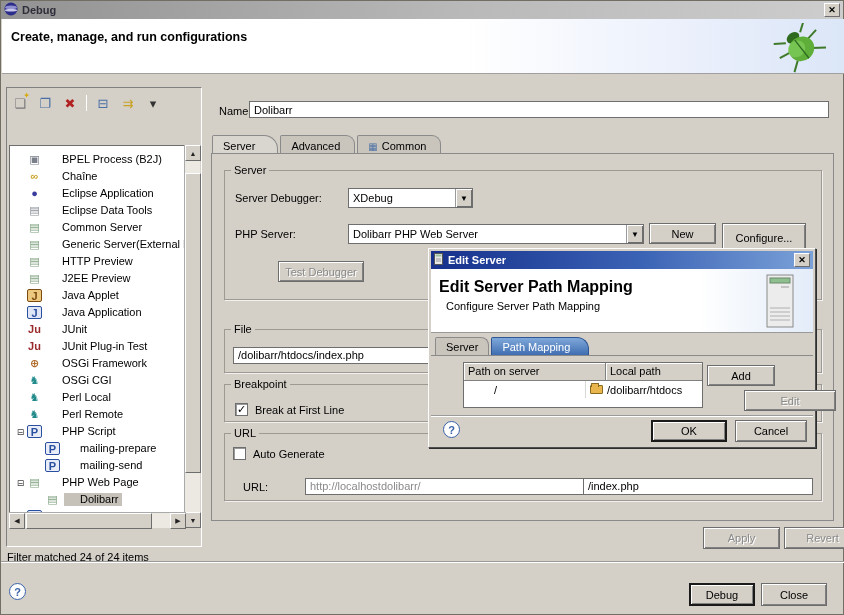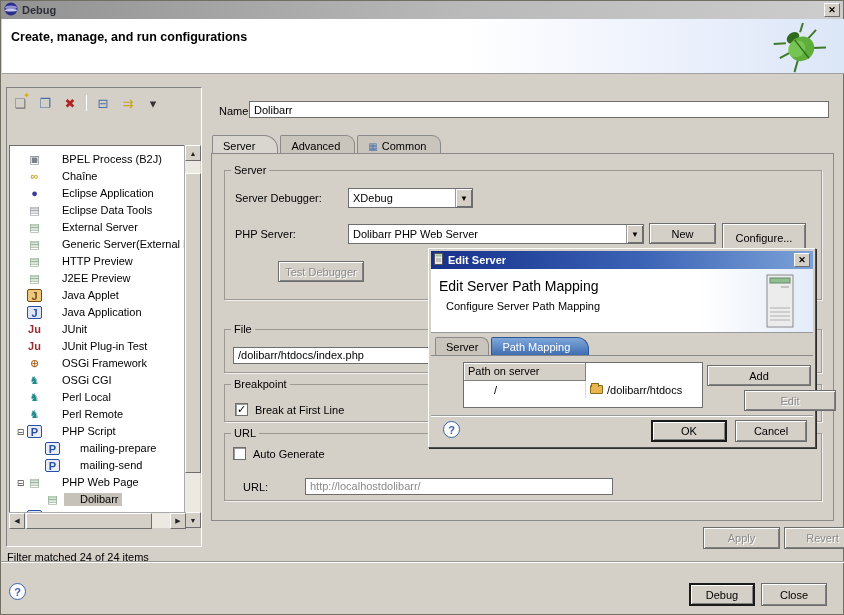--- a/index.html
+++ b/index.html
@@ -111,35 +111,35 @@
     box-shadow:1px 1px 0 #2e2e2e; z-index:50; }
   .dlg-titlebar { position:absolute; left:2px; top:2px; width:382px; height:18px;
     background:linear-gradient(to right,#16308c,#3b63b5 55%,#7ba2d8);
     display:flex; align-items:center; padding:0 3px; }
   .dlg-titlebar .dtitle { color:#fff; font-weight:bold; margin-left:5px; }
   .dlg-close { margin-left:auto; width:16px; height:14px; background:#d4d0c8;
     border:1px solid; border-color:#fff #6d6d6d #6d6d6d #fff; font-size:9px; font-weight:bold;
     text-align:center; line-height:11px; }
   .dlg-header { position:absolute; left:2px; top:20px; width:382px; height:64px;
     background:linear-gradient(to right,#ffffff 70%,#e3ecf9); border-bottom:1px solid #9a9a9a; }
-  .dlg-heading { position:absolute; left:8px; top:9px; font-weight:normal; font-size:14px; }
+  .dlg-heading { position:absolute; left:8px; top:9px; font-weight:bold; font-size:16px; }
   .dlg-subheading { position:absolute; left:15px; top:31px;text-align:right; }
   .tower { position:absolute; right:14px; top:5px; }
   .dlg-tabstrip { position:absolute; left:6px; top:88px; height:18px; display:flex; align-items:flex-end; }
   .dtab { height:18px; padding:1px 10px 0 10px; margin-right:2px; border:1px solid #8a8a8a; border-bottom:none;
     border-radius:2px 8px 0 0; background:#c9c5bd; display:flex; align-items:center; }
   .dtab.active { background:linear-gradient(#7fa8da,#3f6db0); color:#fff; border-color:#2f5592;
     border-radius:2px 12px 0 0; padding-right:18px; }
   .dlg-tabline { position:absolute; left:2px; top:106px; width:382px; height:1px; background:#8a8a8a; }
   .ptable { position:absolute; left:34px; top:113px; width:240px; height:46px;
     background:#fff; border:1px solid #6e6e6e; }
   .ptable .hrow { display:flex; height:18px; }
   .ptable .hcell { background:#d4d0c8; border-right:1px solid #808080; border-bottom:1px solid #808080;
     box-shadow:inset 1px 1px 0 #fff; padding:2px 4px; }
-  .ptable .hc1 { width:122px; } .ptable .hc2 { flex:1; border-right:none; }
+  .ptable .hc1 { width:142px; } .ptable .hc2 { flex:1; border-right:none; }
   .ptable .drow { display:flex; height:17px; align-items:center; }
   .ptable .dc1 { width:122px; padding-left:30px; border-right:1px solid #d8d8d8; height:100%;
     display:flex; align-items:center; }
   .ptable .dc2 { flex:1; padding-left:4px; display:flex; align-items:center; gap:4px; }
   .folder { width:13px; height:9px; background:#e8b64c; border:1px solid #8a6a1e; border-radius:1px;
     position:relative; flex:0 0 13px; }
   .folder::before { content:""; position:absolute; left:0; top:-3px; width:6px; height:3px;
     background:#e8b64c; border:1px solid #8a6a1e; border-bottom:none; border-radius:1px 1px 0 0; }
   .dlg-bottom { position:absolute; left:2px; top:166px; width:382px; height:31px; background:#d4d0c8;
     border-top:1px solid #9a9a9a; box-shadow:0 1px 0 #fff inset; }
@@ -211,21 +211,21 @@
           <span class="tlabel">Eclipse Application</span>
         </div>
         <div class="tree-row" style="padding-left: 4px;">
           <span class="exp"></span>
           <span class="ticon" style="color: rgb(138, 143, 152);">▤</span>
           <span class="tlabel">Eclipse Data Tools</span>
         </div>
         <div class="tree-row" style="padding-left: 4px;">
           <span class="exp"></span>
           <span class="ticon" style="color: rgb(127, 160, 127);">▤</span>
-          <span class="tlabel">External Server</span>
+          <span class="tlabel">Common Server</span>
         </div>
         <div class="tree-row" style="padding-left: 4px;">
           <span class="exp"></span>
           <span class="ticon" style="color: rgb(127, 160, 127);">▤</span>
           <span class="tlabel">Generic Server(External La</span>
         </div>
         <div class="tree-row" style="padding-left: 4px;">
           <span class="exp"></span>
           <span class="ticon" style="color: rgb(127, 160, 127);">▤</span>
           <span class="tlabel">HTTP Preview</span>
@@ -364,20 +364,21 @@
       <span class="checkbox" style="left:10px;top:13px">✓</span>
       <span class="flabel" style="left:30px;top:14px">Break at First Line</span>
     </fieldset>
 
     <fieldset class="fs-url">
       <legend>URL</legend>
       <span class="checkbox" style="left:8px;top:8px"></span>
       <span class="flabel" style="left:28px;top:9px">Auto Generate</span>
       <span class="flabel" style="left:18px;top:42px">URL:</span>
       <div class="txt grayed" style="left:80px;top:39px;width:308px">http://localhostdolibarr/</div>
+      <div class="txt" style="left:358px;top:39px;width:230px">/index.php</div>
     </fieldset>
   </div>
 
   <button class="btn disabled" style="left:665px;top:526px;width:77px;height:22px">Apply</button>
   <button class="btn disabled" style="left:746px;top:526px;width:77px;height:22px">Revert</button>
 
   <div class="hr"></div>
   <div class="help-icon footer-help">?</div>
   <button class="btn default" style="left:688px;top:582px;width:66px;height:23px">Debug</button>
   <button class="btn" style="left:760px;top:582px;width:66px;height:23px">Close</button>
@@ -416,30 +417,31 @@
         </div>
         <div class="dtab active">
           <span>Path Mapping</span>
         </div>
       </div>
     <div class="dlg-tabline"></div>
 
     <div class="ptable" id="ptable">
         <div class="hrow">
           <div class="hcell hc1">Path on server</div>
+          <div class="hcell hc2">Local path</div>
         </div>
         <div class="drow">
           <div class="dc1">/</div>
           <div class="dc2">
             <span class="folder"></span>
             <span>/dolibarr/htdocs</span>
           </div>
         </div>
       </div>
-    <button class="btn" style="left:278px;top:116px;width:104px;height:21px">Add</button>
+    <button class="btn" style="left:278px;top:116px;width:68px;height:21px">Add</button>
     <button class="btn disabled" style="left:278px;top:141px;width:92px;height:21px">Edit</button>
 
     <div class="dlg-bottom"></div>
     <div class="help-icon dlg-help">?</div>
     <button class="btn default" style="left:222px;top:171px;width:76px;height:22px">OK</button>
     <button class="btn" style="left:306px;top:171px;width:72px;height:22px">Cancel</button>
   </div>
 </div>
 
 </body></html>

